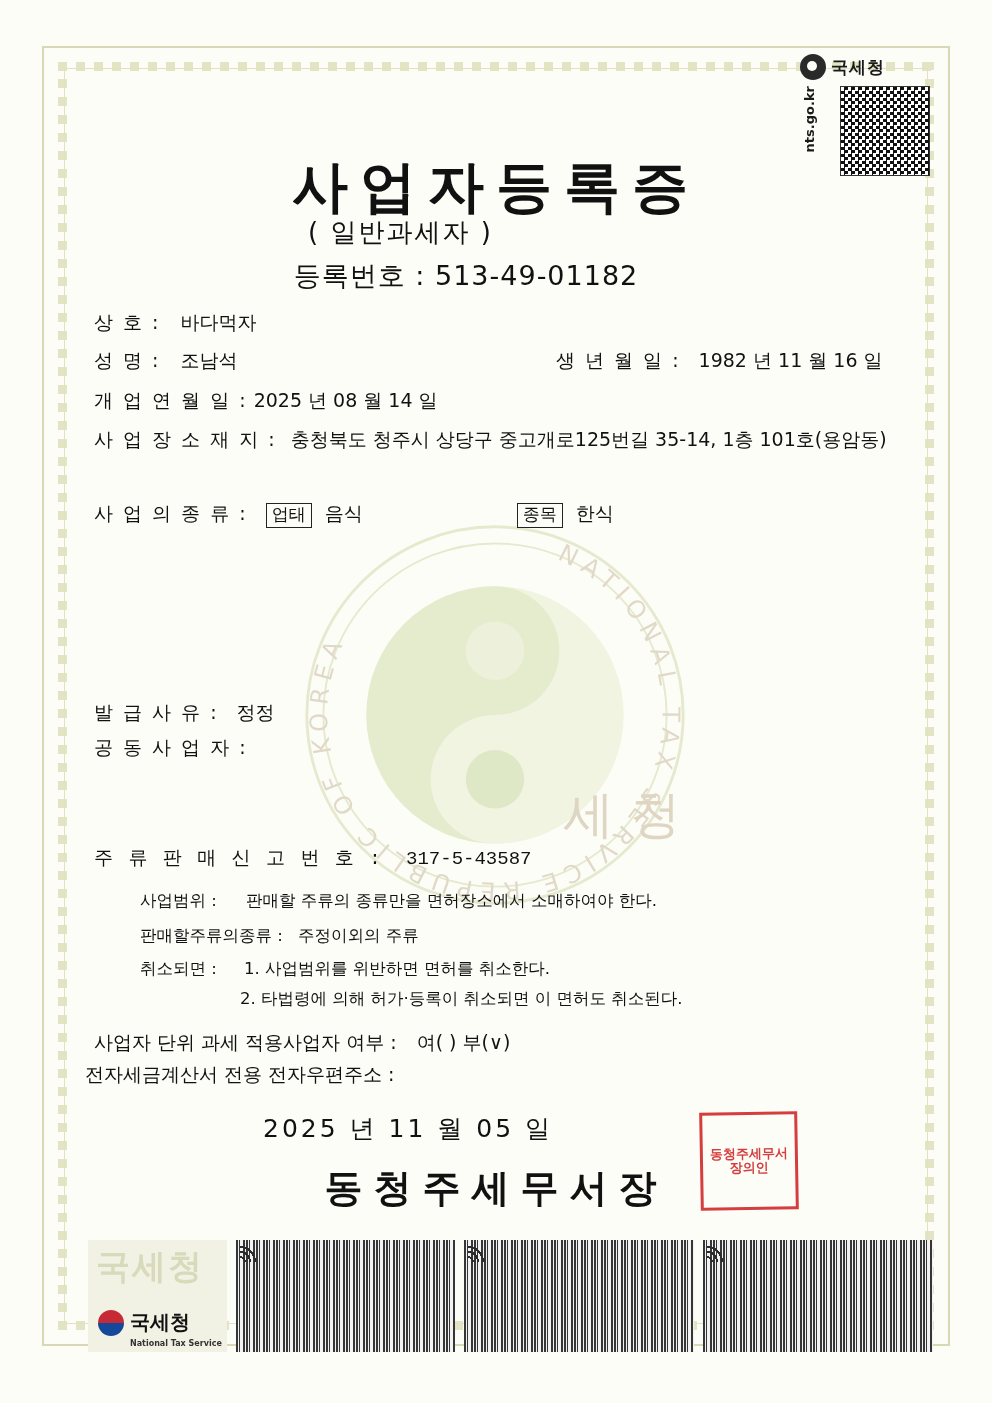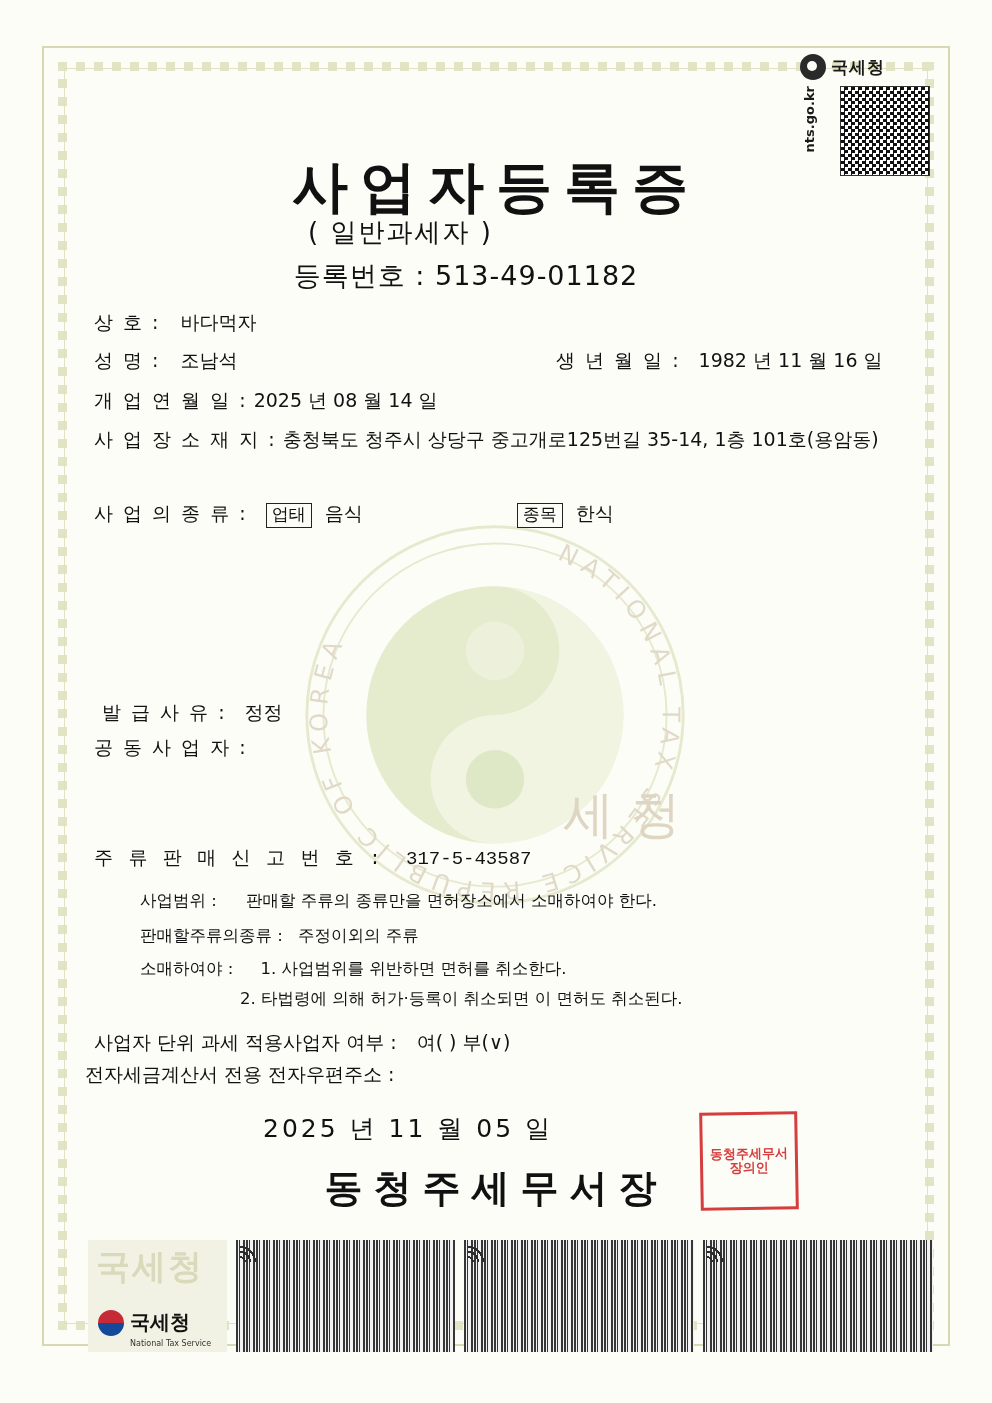--- a/index.html
+++ b/index.html
@@ -266,20 +266,21 @@
     font-size: 20px;
     font-weight: bold;
     color: #111;
   }
   .nts-bottom .name-en {
     position: absolute;
     left: 42px;
     bottom: 4px;
     font-size: 8px;
     color: #333;
+    font-weight: bold;
   }
   .barcode {
     height: 112px;
     background-color: #fff;
     background-image: repeating-linear-gradient(90deg,
       #2e2e2e 0 2px, #ffffff 2px 3px, #2e2e2e 3px 4px, #ffffff 4px 7px,
       #2e2e2e 7px 9px, #ffffff 9px 10px);
     position: relative;
     filter: contrast(0.9);
   }
@@ -345,32 +346,32 @@
     <span class="fvalue" style="margin-left:12px;">1982 년 11 월 16 일</span>
   </div>
 
   <div class="field" style="left:94px; top:388px;">
     <span class="flabel spaced2">개 업 연 월 일 :</span>
     <span class="fvalue" style="margin-left:0;">2025 년 08 월 14 일</span>
   </div>
 
   <div class="field" style="left:94px; top:427px;">
     <span class="flabel spaced2">사 업 장 소 재 지 :</span>
-    <span class="fvalue" style="margin-left:0;">충청북도 청주시 상당구 중고개로125번길 35-14, 1층 101호(용암동)</span>
+    <span class="fvalue" style="margin-left:8px;">충청북도 청주시 상당구 중고개로125번길 35-14, 1층 101호(용암동)</span>
   </div>
 
   <div class="field" style="left:94px; top:495px;">
     <span class="flabel spaced2">사 업 의 종 류 :</span>
     <span class="boxtag" style="margin-left:12px;">업태</span>
     <span class="fvalue">음식</span>
     <span class="boxtag" style="margin-left:148px;">종목</span>
     <span class="fvalue">한식</span>
   </div>
 
-  <div class="field" style="left:102px; top:700px;">
+  <div class="field" style="left:94px; top:700px;">
     <span class="flabel spaced2">발 급 사 유 :</span>
     <span class="fvalue" style="margin-left:12px;">정정</span>
   </div>
 
   <div class="field" style="left:94px; top:735px;">
     <span class="flabel spaced2">공 동 사 업 자 :</span>
     <span class="fvalue" style="margin-left:12px;"></span>
   </div>
 
   <div class="field" style="left:94px; top:845px;font-family:Liberation Mono, monospace;">
@@ -382,21 +383,21 @@
     <span class="flabel">사업범위 :</span>
     <span class="fvalue" style="margin-left:24px;">판매할 주류의 종류만을 면허장소에서 소매하여야 한다.</span>
   </div>
 
   <div class="field small" style="left:140px; top:925px;text-align:right;">
     <span class="flabel">판매할주류의종류 :</span>
     <span class="fvalue" style="margin-left:10px;">주정이외의 주류</span>
   </div>
 
   <div class="field small" style="left:140px; top:958px;">
-    <span class="flabel">소매하여야 :</span>
+    <span class="flabel">취소되면 :</span>
     <span class="fvalue" style="margin-left:22px;">1. 사업범위를 위반하면 면허를 취소한다.</span>
   </div>
   <div class="field small" style="left:240px; top:988px;">
     <span class="fvalue">2. 타법령에 의해 허가·등록이 취소되면 이 면허도 취소된다.</span>
   </div>
 
   <div class="field" style="left:94px; top:1030px;">
     <span class="flabel">사업자 단위 과세 적용사업자 여부  :</span>
     <span class="fvalue" style="margin-left:14px;">여( ) 부(∨)</span>
   </div>

